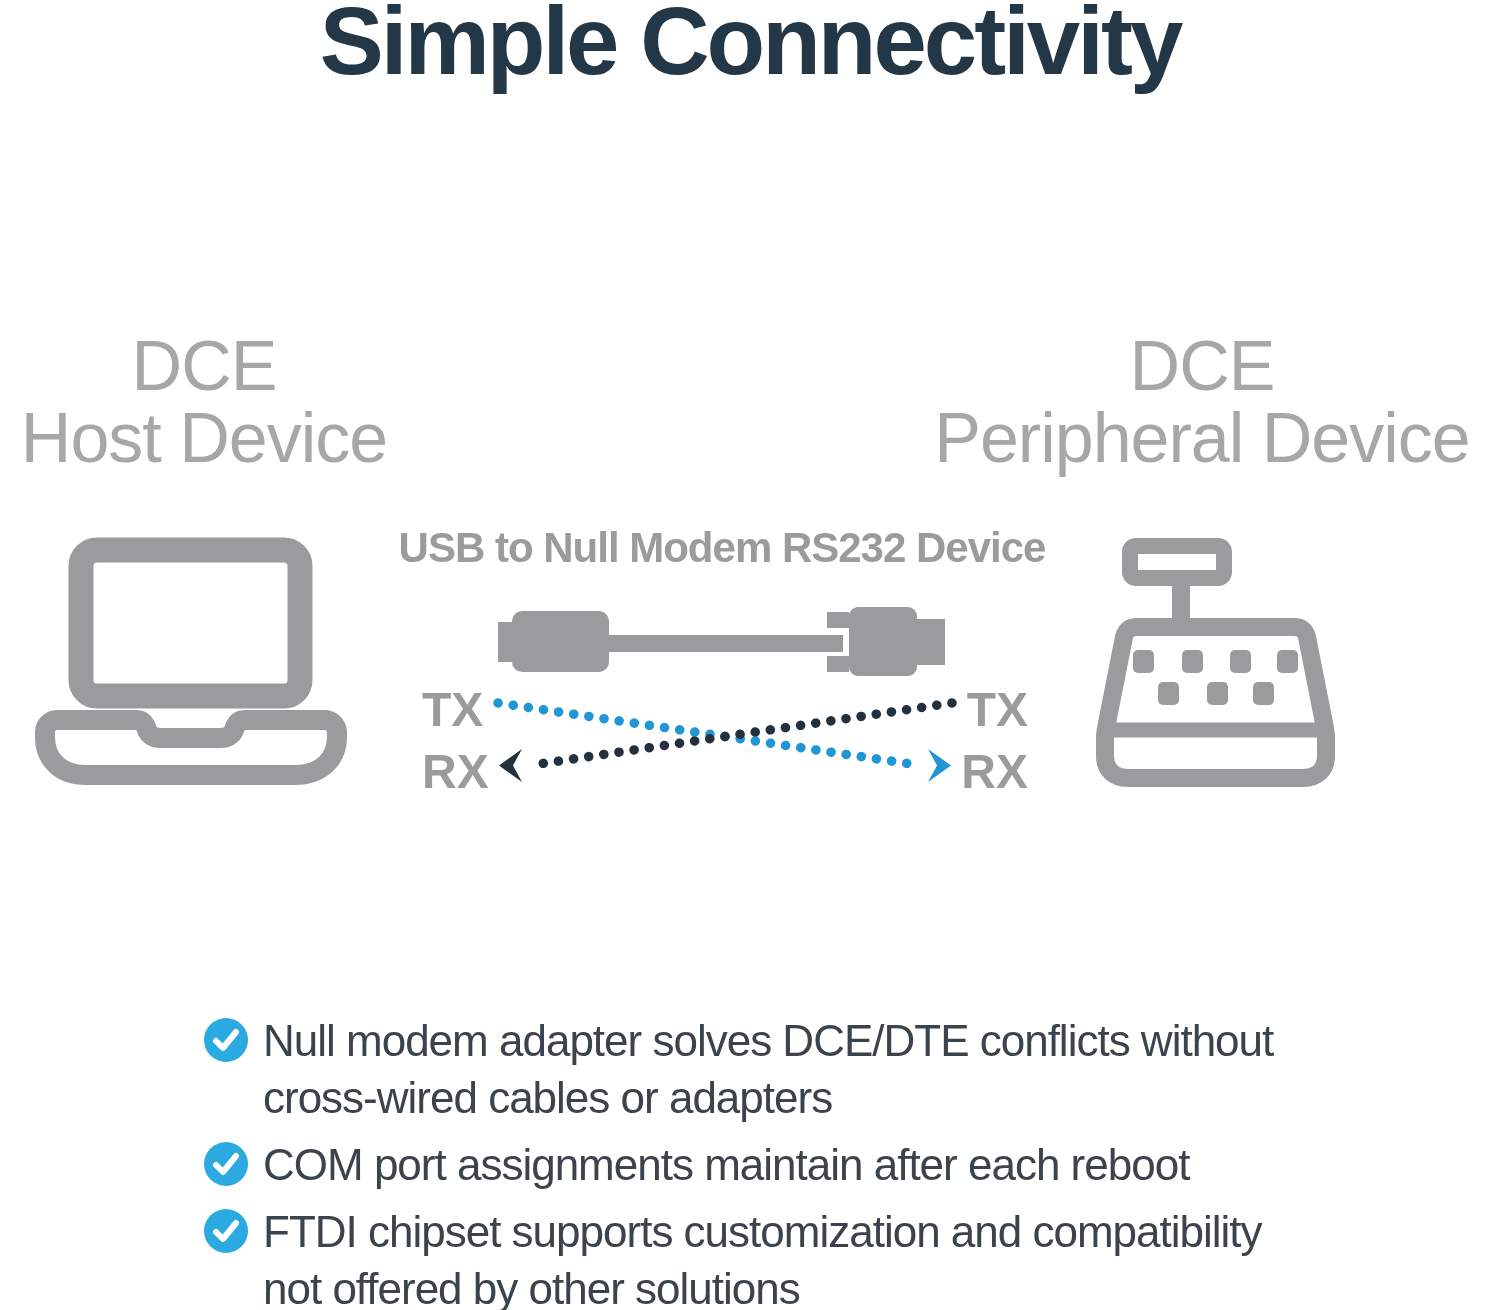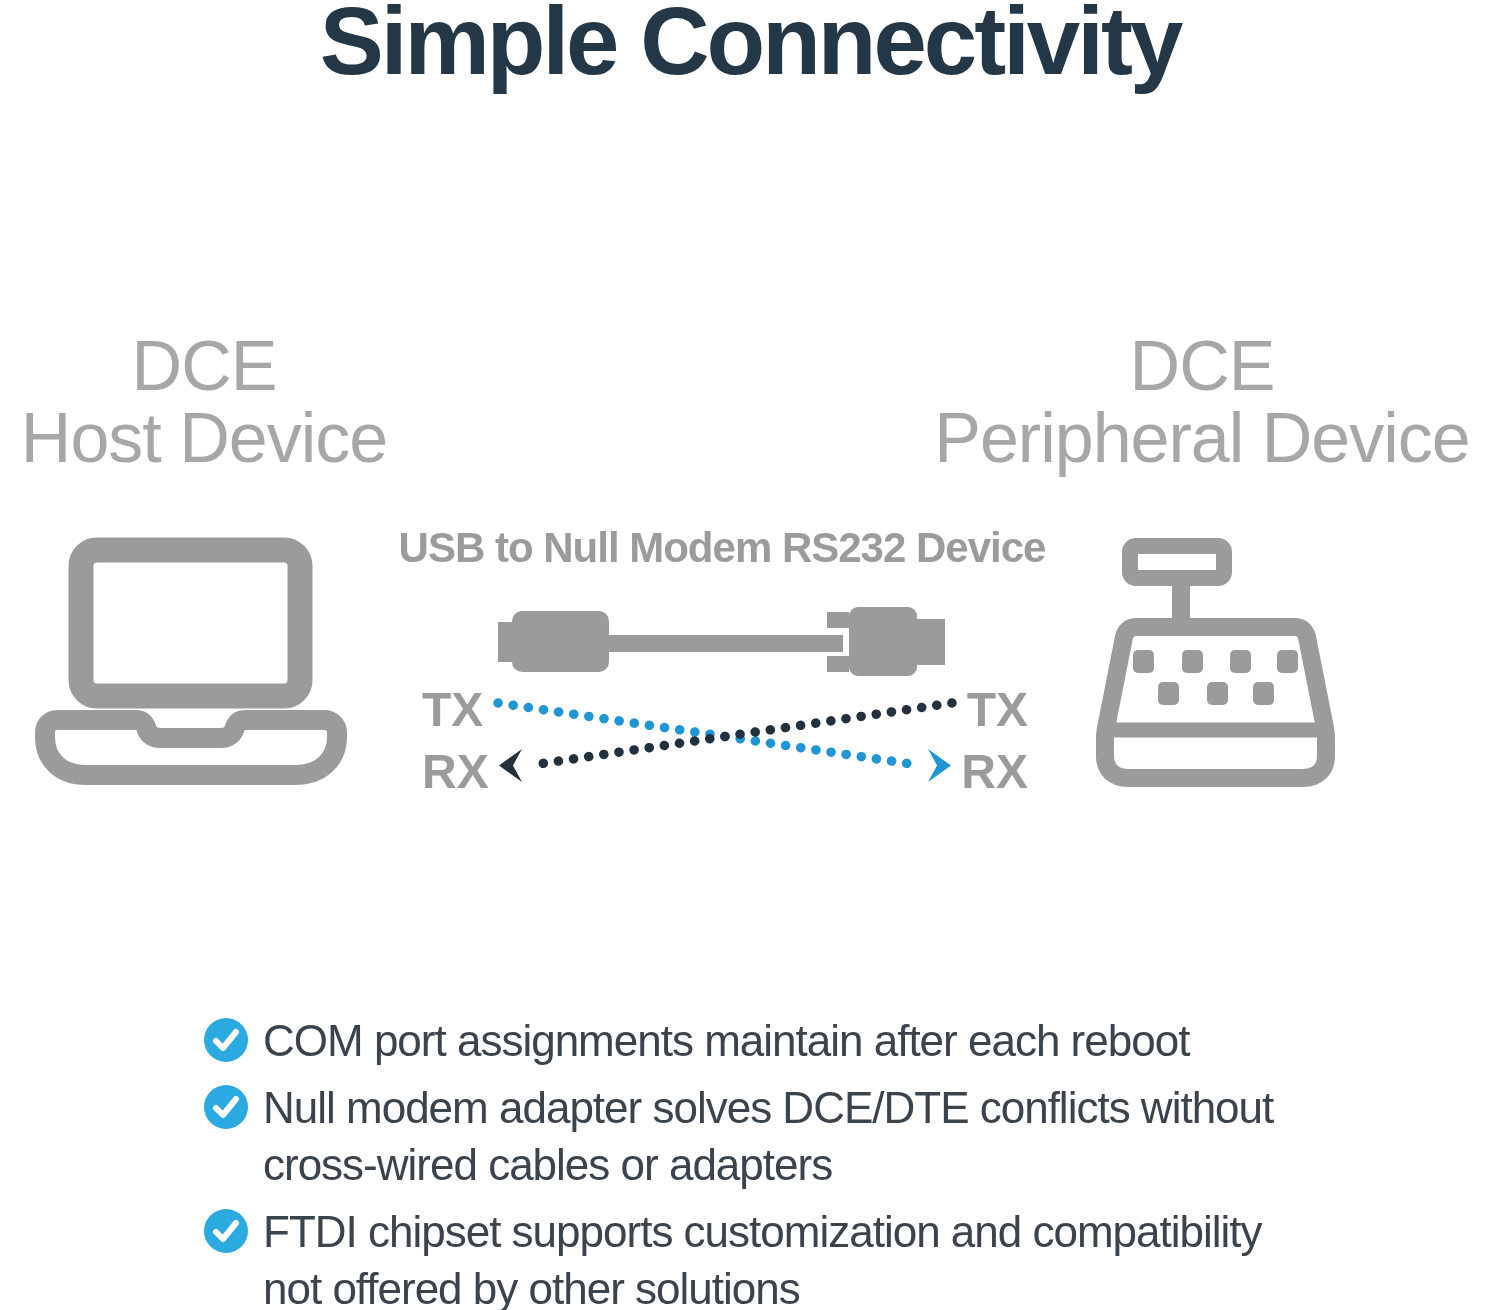--- a/index.html
+++ b/index.html
@@ -94,28 +94,28 @@
       <rect x="160" y="145" width="21" height="23" rx="5"></rect>
     </g>
   </svg>
 
   <div class="features">
     <div class="feature">
       <svg class="check" viewBox="0 0 46 46">
         <circle cx="23" cy="23" r="22" fill="#2ba9e1"></circle>
         <path d="M 13,24 L 20,31 L 33,15" fill="none" stroke="#fff" stroke-width="6" stroke-linecap="round" stroke-linejoin="round"></path>
       </svg>
-      <div class="feature-text">COM port assignments maintain after each reboot</div>
+      <div class="feature-text">Null modem adapter solves DCE/DTE conflicts without cross-wired cables or adapters</div>
     </div>
     <div class="feature">
       <svg class="check" viewBox="0 0 46 46">
         <circle cx="23" cy="23" r="22" fill="#2ba9e1"></circle>
         <path d="M 13,24 L 20,31 L 33,15" fill="none" stroke="#fff" stroke-width="6" stroke-linecap="round" stroke-linejoin="round"></path>
       </svg>
-      <div class="feature-text">Null modem adapter solves DCE/DTE conflicts without cross-wired cables or adapters</div>
+      <div class="feature-text">COM port assignments maintain after each reboot</div>
     </div>
     <div class="feature">
       <svg class="check" viewBox="0 0 46 46">
         <circle cx="23" cy="23" r="22" fill="#2ba9e1"></circle>
         <path d="M 13,24 L 20,31 L 33,15" fill="none" stroke="#fff" stroke-width="6" stroke-linecap="round" stroke-linejoin="round"></path>
       </svg>
       <div class="feature-text">FTDI chipset supports customization and compatibility not offered by other solutions</div>
     </div>
   </div>
 

